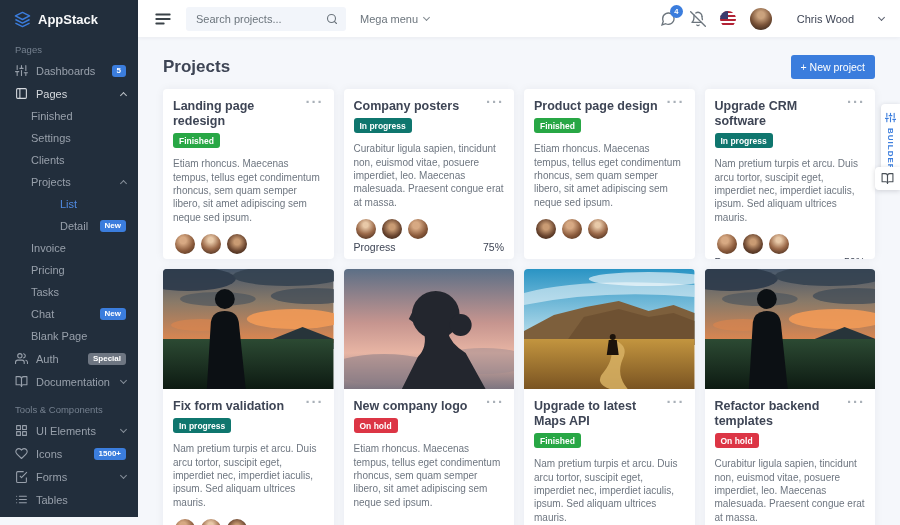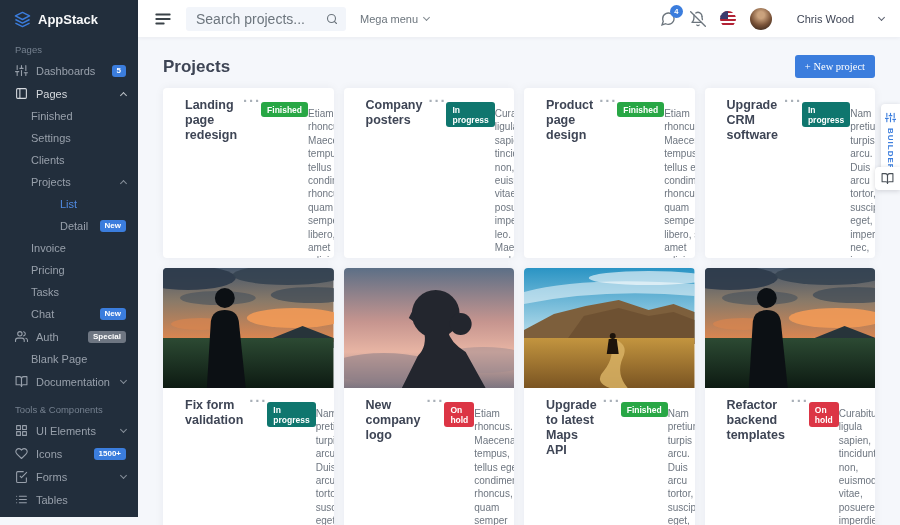--- a/index.html
+++ b/index.html
@@ -21,45 +21,45 @@
   .sbadge{background:#3b7ddd;color:#fff;font-size:8px;font-weight:bold;padding:2px 5px;border-radius:3px;line-height:1}
   .sbadge.gray{background:#6e7682}
   .chev{width:5px;height:5px;border-right:1.4px solid currentColor;border-bottom:1.4px solid currentColor;transform:rotate(45deg);margin-top:-3px;opacity:.85;flex:none}
   .chev.up{transform:rotate(-135deg);margin-top:3px}
 
   
   .content{flex:1;display:flex;flex-direction:column;min-width:0}
   .topbar{height:37px;min-height:37px;background:#fff;display:flex;align-items:center;padding:0 16px;gap:14px;box-shadow:0 1px 4px rgba(33,40,50,.06);position:relative;z-index:2}
   .burger{color:#3a4248;display:flex;cursor:pointer}
   .search{display:flex;align-items:center;background:#f2f5fa;border-radius:3px;height:24px;padding:0 8px;width:160px}
-  .search input{border:0;background:transparent;outline:0;font-size:14px;flex:1;color:#495057;font-family:inherit;min-width:0}
+  .search input{border:0;background:transparent;outline:0;font-size:11px;flex:1;color:#495057;font-family:inherit;min-width:0}
   .search input::placeholder{color:#6c757d}
   .search svg{color:#6c757d;flex:none}
   .mega{display:flex;align-items:center;gap:6px;font-size:11px;color:#6c757d;cursor:pointer}
   .tspacer{flex:1}
   .tico{position:relative;color:#6c757d;display:flex;cursor:pointer}
   .noti{position:absolute;top:-6px;right:-7px;background:#3b7ddd;color:#fff;font-size:7.5px;font-weight:bold;min-width:13px;height:13px;border-radius:50%;display:flex;align-items:center;justify-content:center}
   .flag{width:16px;height:16px;border-radius:50%;overflow:hidden;position:relative;background:repeating-linear-gradient(180deg,#b22234 0 2px,#fff 2px 4px);flex:none;cursor:pointer}
   .flag::after{content:"";position:absolute;left:0;top:0;width:8px;height:8px;background:#3c3b6e}
   .user{display:flex;align-items:center;gap:25px;font-size:11px;color:#3e4555;cursor:pointer}
   .uavatar{width:22px;height:22px;border-radius:50%;background:radial-gradient(circle at 50% 32%,#caa27d 18%,#7a5338 55%,#2f2018 95%);flex:none}
 
   
   .main{flex:1;overflow:hidden;padding:12px 25px 0}
   .phead{display:flex;align-items:center;justify-content:space-between;margin:6px 0 10px}
   .phead h1{margin:0;font-size:17px;font-weight:bold;color:#3e4555}
-  .btn-new{background:#3b7ddd;color:#fff;border:0;border-radius:3px;font-size:10.5px;padding:6px 10px;font-family:Liberation Serif, serif;cursor:pointer}
+  .btn-new{background:#3b7ddd;color:#fff;border:0;border-radius:3px;font-size:10.5px;padding:6px 10px;font-family:Liberation Sans, sans-serif;cursor:pointer}
 
   .grid{display:grid;grid-template-columns:repeat(4,1fr);gap:10px}
   .card{background:#fff;border-radius:4px;box-shadow:0 0 10px rgba(33,40,50,.06);overflow:hidden;display:flex;flex-direction:column}
   .row1 .card{height:170px}
   .row2-card{height:280px}
   .cphoto{height:120px;min-height:120px;overflow:hidden}
   .cphoto svg{display:block;width:100%;height:100%}
-  .cbody{padding:10px 22px 12px;display:flex;flex-direction:row;flex:1;min-height:0}
+  .cbody{padding:10px 10px 12px;display:flex;flex-direction:column;flex:1;min-height:0}
   .crow{display:flex;align-items:flex-start;justify-content:space-between;gap:6px}
   .ctitle{margin:0;font-size:12.5px;font-weight:bold;color:#3e4555;line-height:1.2}
   .dots{color:#a9b0b8;cursor:pointer;line-height:.4;flex:none}
   .dots::after{content:"\00B7\00B7\00B7";font-size:15px;font-weight:bold;letter-spacing:1px}
   .status{display:inline-block;align-self:flex-start;margin-top:4px;color:#fff;font-size:8.5px;font-weight:bold;padding:2.5px 6px;border-radius:3px;line-height:1.2}
   .status[data-status="success"]{background:#28a745}
   .status[data-status="warning"]{background:#0f766e}
   .status[data-status="danger"]{background:#dc3545}
   .cbody p{margin:9px 0 8px;font-size:10px;line-height:1.34;color:#6e7680}
   .avs{display:flex}
@@ -171,34 +171,34 @@
   <div class="item lvl2">
       <span class="lbl">Pricing</span>
     </div>
   <div class="item lvl2">
       <span class="lbl">Tasks</span>
     </div>
   <div class="item lvl2">
     <span class="lbl">Chat</span>
     <span class="sbadge">New</span>
   </div>
+  <div class="item lvl2">
+      <span class="lbl">Blank Page</span>
+    </div>
+
   <div class="item">
     <svg viewBox="0 0 24 24" fill="none" stroke="currentColor" stroke-width="2" stroke-linecap="round" stroke-linejoin="round">
         <path d="M17 21v-2a4 4 0 0 0-4-4H5a4 4 0 0 0-4 4v2"></path>
         <circle cx="9" cy="7" r="4"></circle>
         <path d="M23 21v-2a4 4 0 0 0-3-3.87"></path>
         <path d="M16 3.13a4 4 0 0 1 0 7.75"></path>
       </svg>
     <span class="lbl">Auth</span>
     <span class="sbadge gray">Special</span>
   </div>
-
-  <div class="item lvl2">
-      <span class="lbl">Blank Page</span>
-    </div>
   <div class="item">
     <svg viewBox="0 0 24 24" fill="none" stroke="currentColor" stroke-width="2" stroke-linejoin="round">
         <path d="M2 3h6a4 4 0 0 1 4 4v14a3 3 0 0 0-3-3H2z"></path>
         <path d="M22 3h-6a4 4 0 0 0-4 4v14a3 3 0 0 1 3-3h7z"></path>
       </svg>
     <span class="lbl">Documentation</span>
     <span class="chev"></span>
   </div>
 
   <div class="sec">Tools &amp; Components</div>

